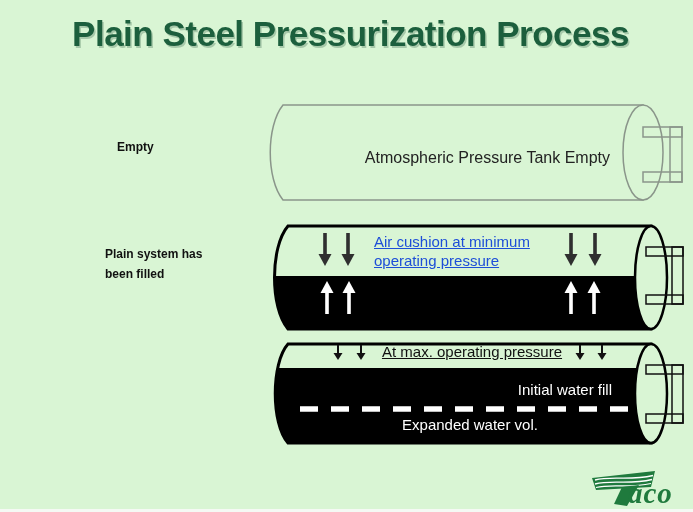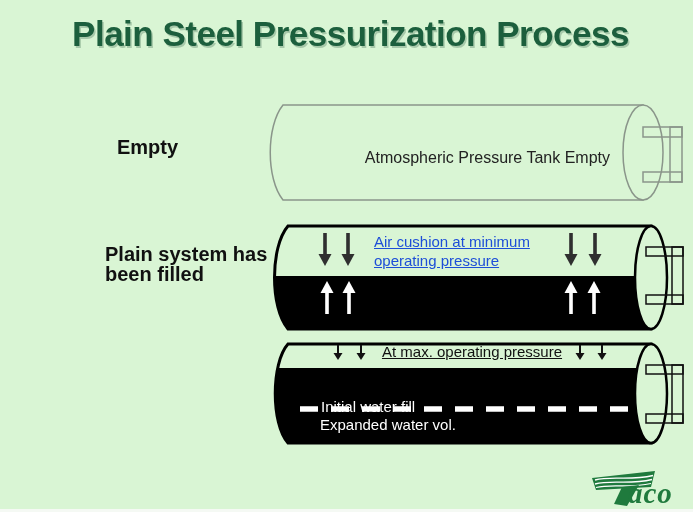--- a/index.html
+++ b/index.html
@@ -10,29 +10,29 @@
   }
   .bottom-strip{position:absolute; left:0; bottom:0; width:693px; height:3px; background:#f5f9f4;}
   h1.title{
     position:absolute; left:0; top:10px; width:693px; margin:4px;
     text-align:center; font-size:35px; font-weight:bold; letter-spacing:-0.5px;
     color:#1c5f3d; text-shadow:1.5px 1.5px 0 rgba(20,70,45,0.25);
     font-family:"Liberation Sans", sans-serif;
   }
   .diagram-svg{position:absolute; left:0; top:0; width:693px; height:512px;}
   .txt{position:absolute; color:#1c1c1c;}
-  .row-label{font-weight:bold; font-size:20px; line-height:20px; color:#111; white-space:pre-line;}
+  .row-label{font-weight:bold; font-size:12px; line-height:20px; color:#111; white-space:pre-line;}
   .label-empty{left:117px; top:137px;}
   .label-filled{left:105px; top:244px;}
   .label-operating{left:66px; top:387px;}
   .caption1{left:290px; top:149px; width:320px; text-align:right; font-size:16px; color:#222;}
   .caption2{left:374px; top:232px; width:185px; font-size:15px; line-height:19px; white-space:pre-line; color:#1d4ed8;text-decoration:underline;}
   .caption3-top{left:372px; top:343px; width:200px; text-align:center; font-size:15px; color:#111;text-decoration:underline;}
-  .caption3-mid{left:321px; top:381px; width:300px; text-align:left; font-size:15px; color:#ffffff;margin-top:17px;}
-  .caption3-bot{left:320px; top:416px; width:300px; text-align:left; font-size:15px; color:#ffffff;}
+  .caption3-mid{left:312px; top:381px; width:300px; text-align:right; font-size:15px; color:#ffffff;}
+  .caption3-bot{left:320px; top:416px; width:300px; text-align:center; font-size:15px; color:#ffffff;}
   .logo-svg{position:absolute; left:591px; top:470px; width:97px; height:38px;}
 </style>
 </head>
 <body>
 
 <div class="slide">
 
   <h1 class="title">Plain Steel Pressurization Process</h1>
 
   <svg class="diagram-svg" viewBox="0 0 693 512" xmlns="http://www.w3.org/2000/svg">

